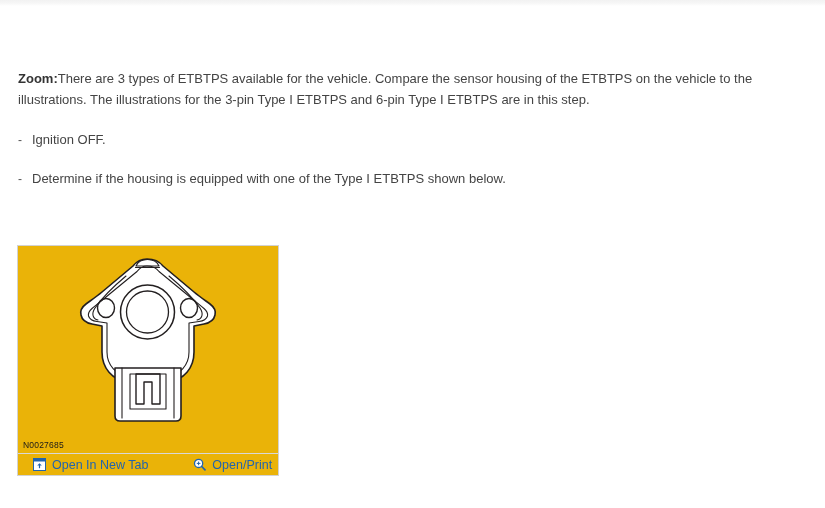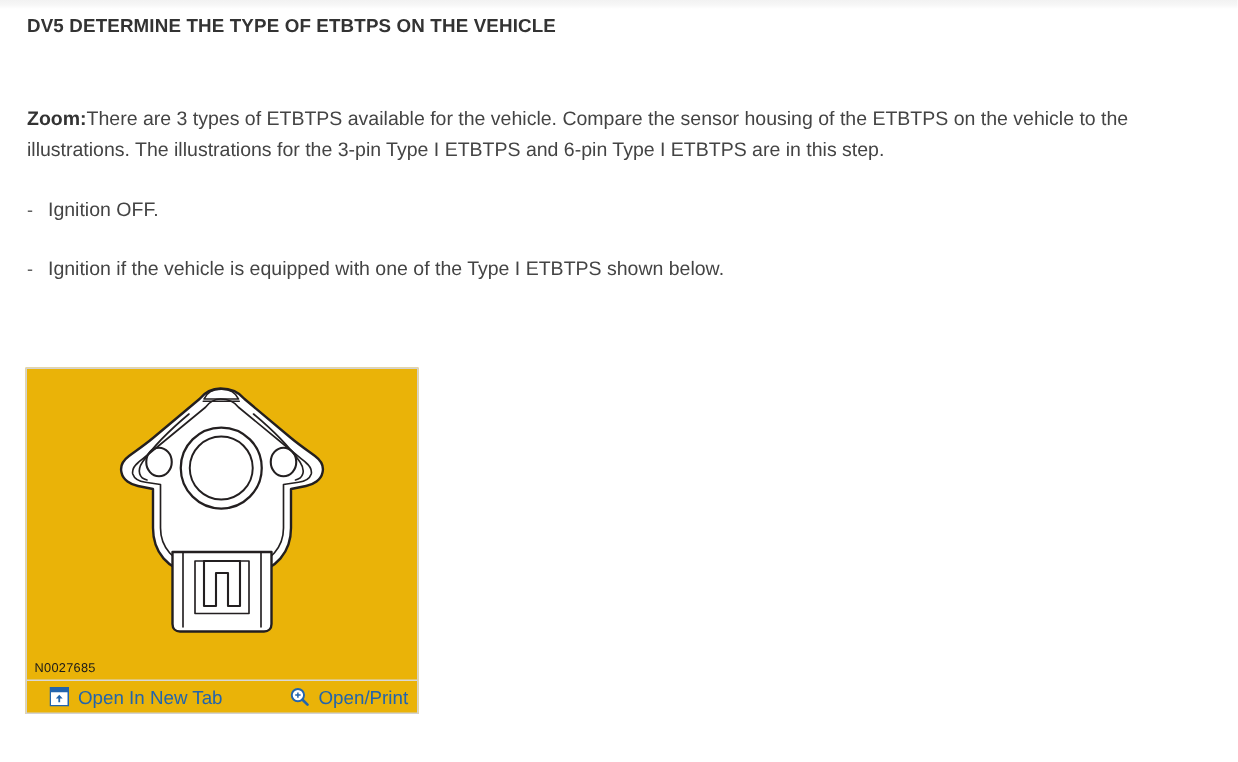--- a/index.html
+++ b/index.html
@@ -153,34 +153,33 @@
     flex: 0 0 14px;
   }
 </style>
 </head>
 <body>
 
 <div class="top-strip"></div>
 
 <div class="page">
 
-  <div class="step-title">DV5 DETERMINE THE TYPE OF ETBTPS ON THE VEHICLE</div>
 
   <div class="note-block">
     <span class="note-label">Zoom:</span><span>There are 3 types of ETBTPS available for the vehicle. Compare the sensor housing of the ETBTPS on the vehicle to the illustrations. The illustrations for the 3-pin Type I ETBTPS and 6-pin Type I ETBTPS are in this step.</span>
   </div>
 
   <div class="bullet-list">
     <div class="bullet-row">
       <span class="bullet-mark">-</span>
       <span class="bullet-text">Ignition OFF.</span>
     </div>
     <div class="bullet-row">
       <span class="bullet-mark">-</span>
-      <span class="bullet-text">Ignition if the vehicle is equipped with one of the Type I ETBTPS shown below.</span>
+      <span class="bullet-text">Determine if the housing is equipped with one of the Type I ETBTPS shown below.</span>
     </div>
   </div>
 
   <div class="figure-panel">
 
     <div class="figure-canvas">
       <svg width="260" height="192" viewBox="0 0 260 192" xmlns="http://www.w3.org/2000/svg">
         <g fill="#ffffff" stroke="#231f20" stroke-width="1.6" stroke-linejoin="round" stroke-linecap="round">
 
           <path d="M129 13

